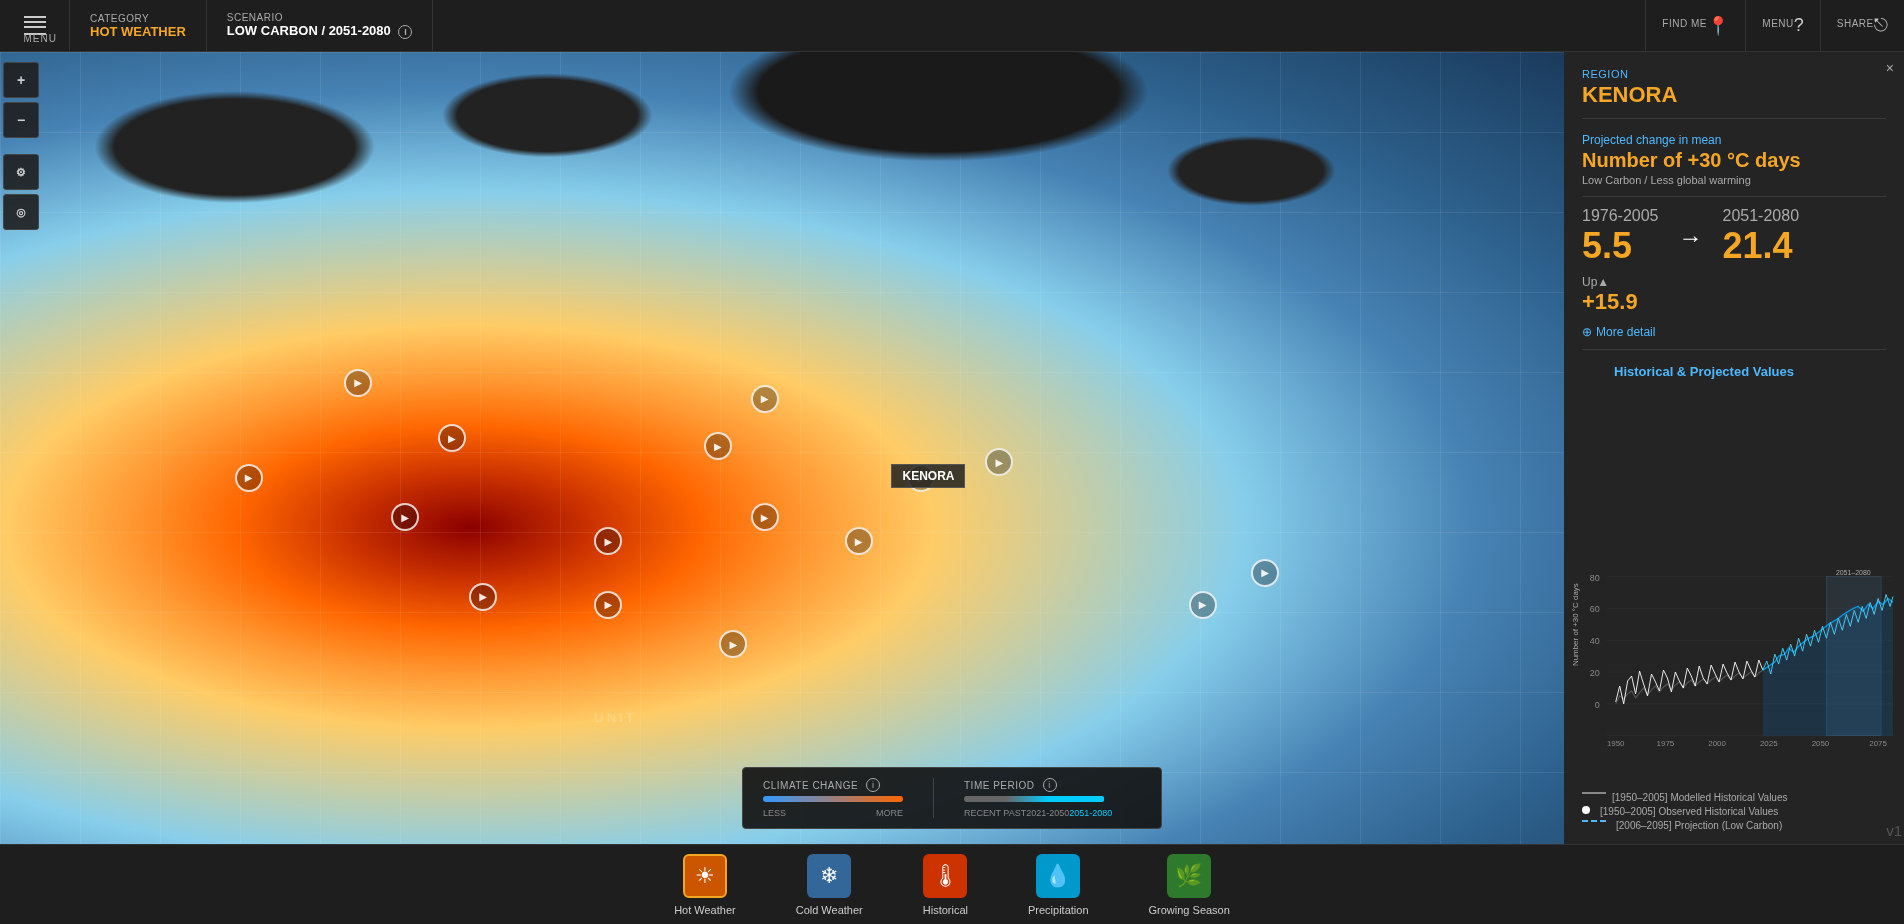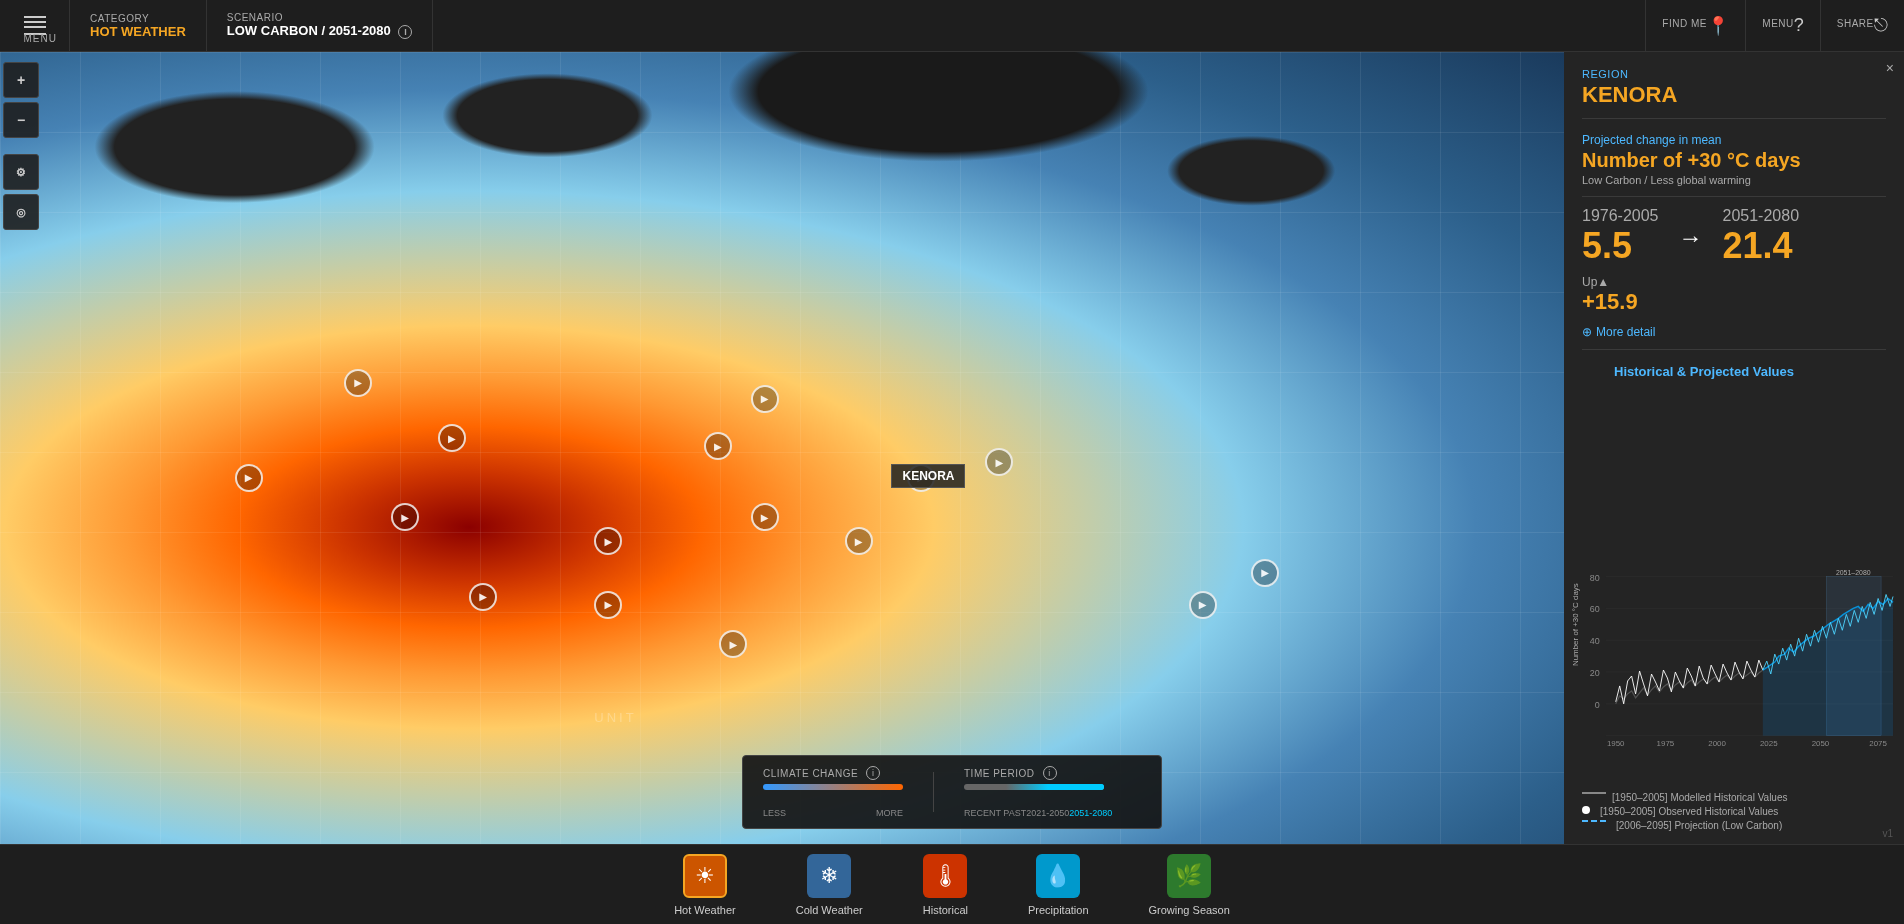--- a/index.html
+++ b/index.html
@@ -101,21 +101,21 @@
       display: flex; align-items: center; gap: 30px; padding: 10px 20px;
       z-index: 100; min-width: 420px;
     }
     .ctrl-group { display: flex; flex-direction: column; gap: 4px; }
     .ctrl-label { font-size: 10px; color: #aaa; letter-spacing: 0.5px; display: flex; align-items: center; gap: 4px; }
     .ctrl-slider-track {
       width: 140px; height: 6px; border-radius: 3px; position: relative;
     }
     .ctrl-slider-track.climate { background: linear-gradient(to right, #3399ff, #ff6600); }
     .ctrl-slider-track.time { background: linear-gradient(to right, #666, #666 30%, #00ccff 60%, #00ccff); }
-    .ctrl-slider-labels { display: flex; justify-content: space-between; font-size: 9px; color: #888; margin-top: 14px; }
+    .ctrl-slider-labels { display: flex; justify-content: space-between; font-size: 9px; color: #888; margin-top: 2px; }
     .ctrl-slider-highlight { position: absolute; right: 0; top: 0; width: 50px; height: 6px; background: #00ccff; border-radius: 0 3px 3px 0; }
     .divider-v { width: 1px; height: 40px; background: #444; }
 
     
     #right-panel {
       position: absolute; top: 52px; right: 0; width: 340px; bottom: 80px;
       background: #242424; display: flex; flex-direction: column;
       overflow: hidden; z-index: 50;
     }
     #close-panel {
@@ -152,21 +152,21 @@
     }
     .tool-btn {
       width: 36px; height: 36px; background: rgba(30,30,30,0.9); border: 1px solid #444;
       border-radius: 3px; display: flex; align-items: center; justify-content: center;
       cursor: pointer; color: #ccc; font-size: 14px; font-weight: bold;
     }
     .tool-btn.small { font-size: 11px; }
     .tool-sep { height: 8px; }
 
     
-    #version { position: absolute; bottom: 85px; right: 11px; font-size: 10px; color: #555; z-index: 200; }
+    #version { position: absolute; bottom: 85px; right: 2px; font-size: 15px; color: #555; z-index: 200; }
   </style>
 </head>
 <body>
 
 <div id="topbar">
   <div id="menu-btn">
     <span></span>
       <span></span>
       <span></span>
     <span id="menu-label">MENU</span>

